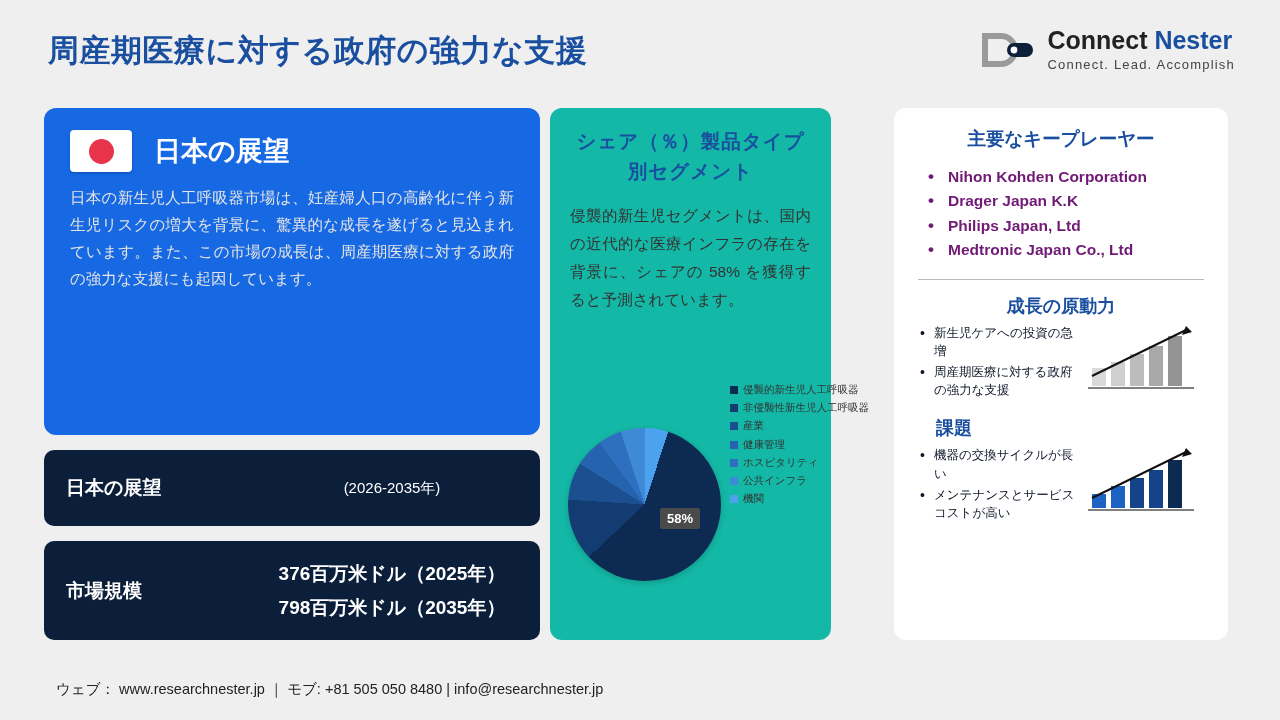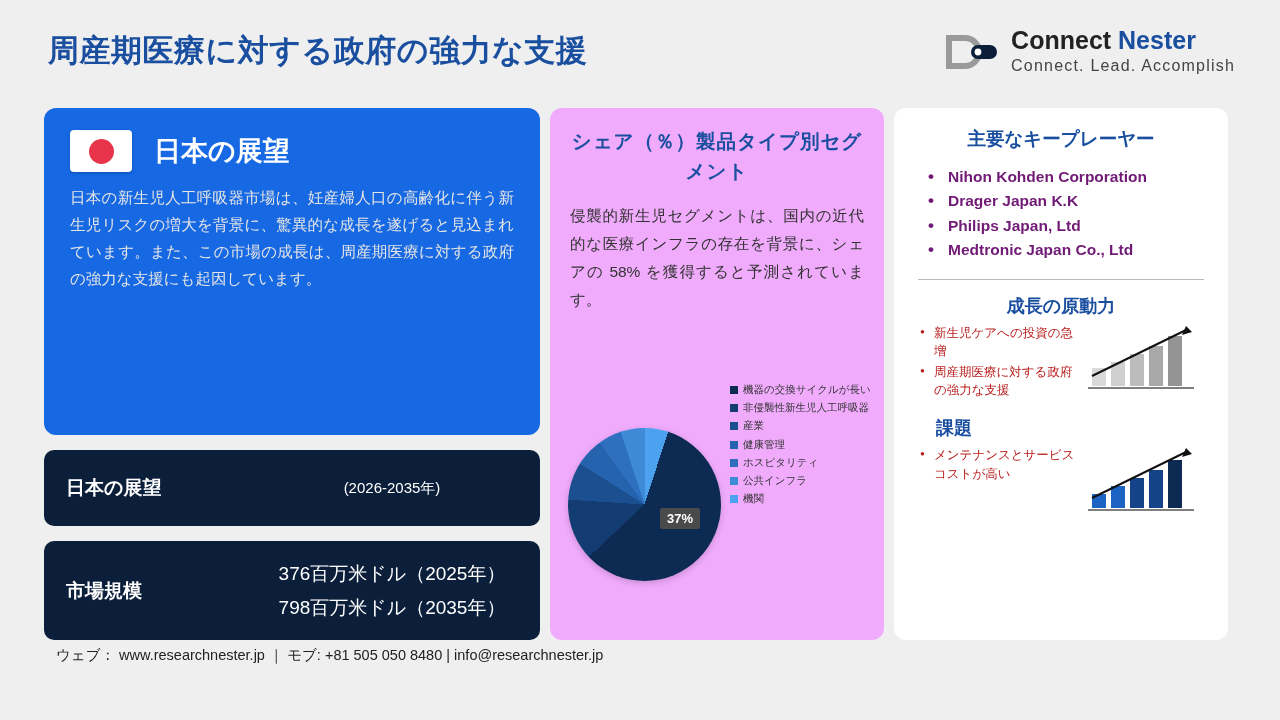--- a/index.html
+++ b/index.html
@@ -36,21 +36,21 @@
     position: relative;
   }
   .logo-text-main {
     font-size: 25px;
     font-weight: bold;
     color: #222;
     line-height: 1;
   }
   .logo-text-main .accent { color: #1a4fa0; }
   .logo-text-sub {
-    font-size: 16px;
+    font-size: 13px;
     color: #444;
     letter-spacing: 1.2px;
     margin-top: 4px;
     text-align: right;
   }
   
   .card-outlook {
     position: absolute;
     left: 44px; top: 108px;
     width: 496px; height: 327px;
@@ -122,29 +122,29 @@
     line-height: 1.15;
   }
   .cagr-sub {
     color: #ffffff;
     font-size: 15px;
     font-weight: normal;
   }
   .size-line {
     color: #ffffff;
     font-size: 19px;
-    font-weight: normal;
+    font-weight: bold;
     line-height: 1.75;
   }
   
   .card-mid {
     position: absolute;
     left: 550px; top: 108px;
-    width: 334px; height: 532px;
-    background: #f0abfc;
+    width: 281px; height: 532px;
+    background: #14b8a6;
     border-radius: 12px;
     padding: 18px 20px;
   }
   .mid-title {
     color: #1a4fa0;
     font-size: 19.5px;
     font-weight: bold;
     text-align: center;
     line-height: 1.55;
     letter-spacing: 1px;
@@ -252,38 +252,37 @@
     align-items: flex-start;
     margin-top: 6px;
   }
   .bullets {
     margin: 0; padding: 0;
     list-style: none;
     width: 170px;
   }
   .bullets li {
     font-size: 12.5px;
-    color: #b91c1c;
+    color: #0f172a;
     line-height: 1.45;
     position: relative;
     padding-left: 20px;
     margin-bottom: 3px;
-    font-family: Liberation Serif, serif;
   }
   .bullets li:before {
     content: "•";
     position: absolute;
     left: 6px; top: -1px;
     font-size: 14px;
   }
   .mini-chart { position: relative; width: 110px; height: 70px; margin-left: 4px; }
   
   .footer {
     position: absolute;
-    left: 56px; top: 646px;
+    left: 56px; top: 680px;
     font-size: 14.5px;
     color: #222;
   }
 </style>
 </head>
 <body>
 
 <div class="page">
 
   <div class="header-title">周産期医療に対する政府の強力な支援</div>
@@ -327,25 +326,25 @@
     </div>
   </div>
 
   <div class="card-mid">
     <div class="mid-title">シェア（％）製品タイプ別セグメント</div>
     <div class="mid-body">侵襲的新生児セグメントは、国内の近代的な医療インフラの存在を背景に、シェアの 58% を獲得すると予測されています。</div>
   </div>
 
   <div class="chart-area">
     <div class="pie" id="pie" style="background: conic-gradient(from 18deg, rgb(13, 43, 82) 0deg, rgb(13, 43, 82) 208.8deg, rgb(18, 60, 114) 208.8deg, rgb(18, 60, 114) 255.6deg, rgb(27, 79, 143) 255.6deg, rgb(27, 79, 143) 284.4deg, rgb(37, 99, 174) 284.4deg, rgb(37, 99, 174) 306deg, rgb(46, 111, 192) 306deg, rgb(46, 111, 192) 324deg, rgb(63, 138, 214) 324deg, rgb(63, 138, 214) 342deg, rgb(77, 162, 239) 342deg, rgb(77, 162, 239) 360deg);"></div>
-    <div class="pie-label">37%</div>
+    <div class="pie-label">58%</div>
     <div class="legend" id="legend">
         <div class="legend-item">
           <span class="legend-swatch" style="background: rgb(13, 43, 82);"></span>
-          <span class="legend-text">機器の交換サイクルが長い</span>
+          <span class="legend-text">侵襲的新生児人工呼吸器</span>
         </div>
         <div class="legend-item">
           <span class="legend-swatch" style="background: rgb(18, 60, 114);"></span>
           <span class="legend-text">非侵襲性新生児人工呼吸器</span>
         </div>
         <div class="legend-item">
           <span class="legend-swatch" style="background: rgb(27, 79, 143);"></span>
           <span class="legend-text">産業</span>
         </div>
         <div class="legend-item">
@@ -394,20 +393,21 @@
           <line x1="0" y1="64" x2="106" y2="64" stroke="#555" stroke-width="1.5"></line>
           <line x1="4" y1="52" x2="98" y2="6" stroke="#111" stroke-width="2"></line>
           <polygon points="98,2 104,8 94,11" fill="#111"></polygon>
         </svg>
       </div>
     </div>
 
     <div class="sub-head left-align">課題</div>
     <div class="sub-block">
       <ul class="bullets" id="challenge-list">
+          <li>機器の交換サイクルが長い</li>
           <li>メンテナンスとサービスコストが高い</li>
         </ul>
       <div class="mini-chart">
         <svg width="110" height="70" viewBox="0 0 110 70" xmlns="http://www.w3.org/2000/svg">
           <rect x="4" y="48" width="14" height="14" fill="#1d63c4"></rect>
           <rect x="23" y="40" width="14" height="22" fill="#1d63c4"></rect>
           <rect x="42" y="32" width="14" height="30" fill="#14438a"></rect>
           <rect x="61" y="24" width="14" height="38" fill="#14438a"></rect>
           <rect x="80" y="14" width="14" height="48" fill="#0d2b52"></rect>
           <line x1="0" y1="64" x2="106" y2="64" stroke="#555" stroke-width="1.5"></line>

